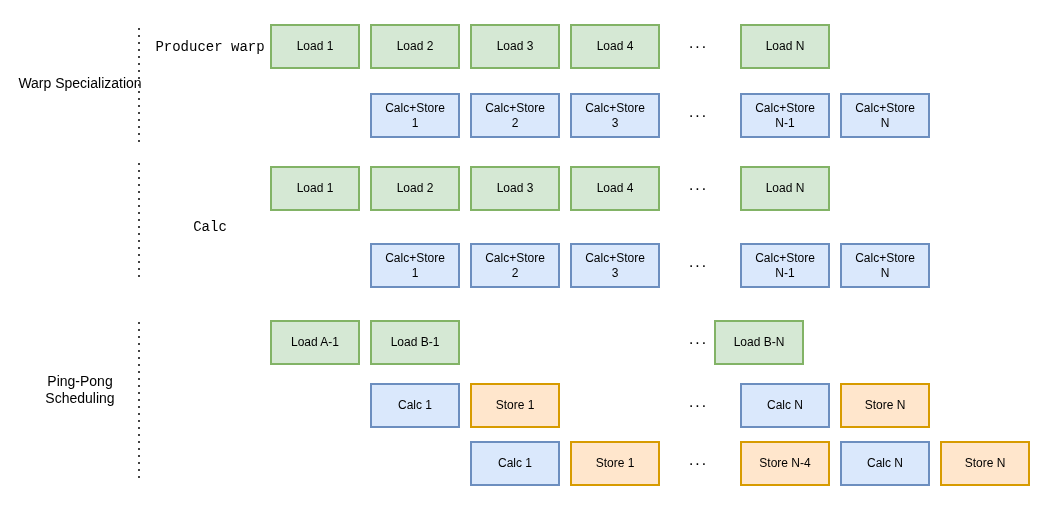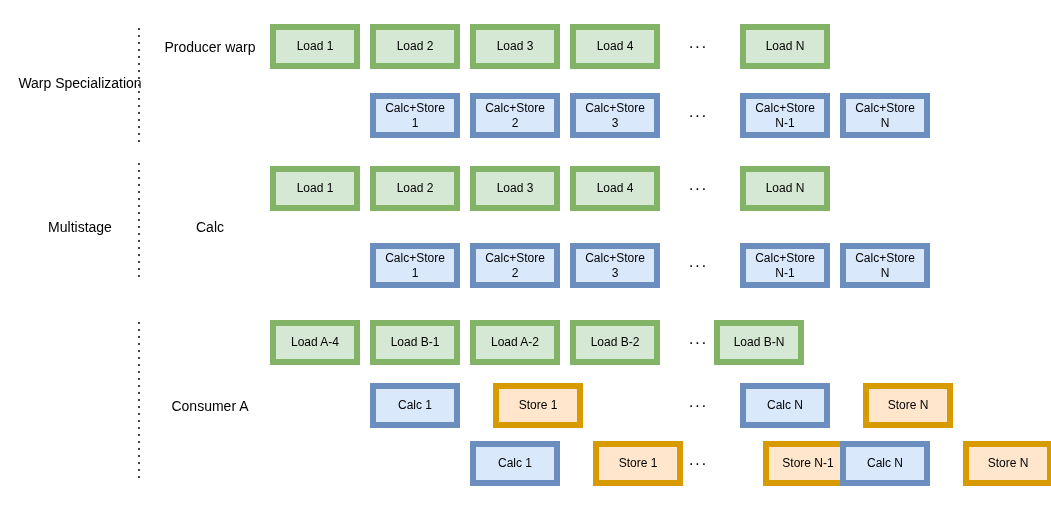--- a/index.html
+++ b/index.html
@@ -6,34 +6,34 @@
   .canvas{
     position:relative;width:1051px;height:507px;background:#ffffff;
     font-family:"Liberation Sans",sans-serif;color:#000;overflow:hidden;
   }
   .section-label{
     position:absolute;left:15px;width:130px;display:flex;align-items:center;
     justify-content:center;text-align:center;font-size:14px;line-height:1.2;
   }
   .row-label{
     position:absolute;left:145px;width:130px;display:flex;align-items:center;
-    justify-content:center;text-align:center;font-size:14px;
+    justify-content:center;text-align:center;font-size:14px;font-family:Liberation Mono, monospace;
   }
   .dotline{
     position:absolute;left:138px;width:2px;
     background-image:repeating-linear-gradient(to bottom,#444 0 2px,transparent 2px 7px);
   }
   .box{
-    position:absolute;width:90px;height:45px;box-sizing:border-box;border:6px solid #1d4ed8;
+    position:absolute;width:90px;height:45px;box-sizing:border-box;border:2px solid #1d4ed8;
     display:flex;align-items:center;justify-content:center;text-align:center;
     font-size:12px;line-height:1.2;padding:10px;white-space:pre-line;
   }
   .green{background:var(--green-fill,#d5e8d4);border-color:var(--green-border,#82b366);}
   .blue{background:var(--blue-fill,#dae8fc);border-color:var(--blue-border,#6c8ebf);}
-  .orange{background:var(--orange-fill,#ffe6cc);border-color:var(--orange-border,#d79b00);margin-left:23px;}
+  .orange{background:var(--orange-fill,#ffe6cc);border-color:var(--orange-border,#d79b00);}
   .dots{
     position:absolute;left:672px;width:52px;height:45px;display:flex;align-items:center;
     justify-content:center;font-size:16px;letter-spacing:1px;
   }
 </style>
 </head>
 <body>
 
 <div class="canvas">
 
@@ -49,55 +49,52 @@
   <div class="box green" style="left:740px;top:24px">Load N</div>
 
   <div class="box blue" style="left:370px;top:93px">Calc+Store 1</div>
   <div class="box blue" style="left:470px;top:93px">Calc+Store 2</div>
   <div class="box blue" style="left:570px;top:93px">Calc+Store 3</div>
   <div class="dots" style="top:93px">···</div>
   <div class="box blue" style="left:740px;top:93px">Calc+Store
 N-1</div>
   <div class="box blue" style="left:840px;top:93px">Calc+Store N</div>
 
-  <div class="section-label" style="top:166px;height:122px">Multistage</div>
   <div class="dotline" style="top:163px;height:119px"></div>
 
   <div class="row-label" style="top:166px;height:122px">Calc</div>
   <div class="box green" style="left:270px;top:166px">Load 1</div>
   <div class="box green" style="left:370px;top:166px">Load 2</div>
   <div class="box green" style="left:470px;top:166px">Load 3</div>
   <div class="box green" style="left:570px;top:166px">Load 4</div>
   <div class="dots" style="top:166px">···</div>
   <div class="box green" style="left:740px;top:166px">Load N</div>
 
   <div class="box blue" style="left:370px;top:243px">Calc+Store 1</div>
   <div class="box blue" style="left:470px;top:243px">Calc+Store 2</div>
   <div class="box blue" style="left:570px;top:243px">Calc+Store 3</div>
   <div class="dots" style="top:243px">···</div>
   <div class="box blue" style="left:740px;top:243px">Calc+Store
 N-1</div>
   <div class="box blue" style="left:840px;top:243px">Calc+Store N</div>
 
+  <div class="section-label" style="top:320px;height:140px">Ping-Pong Scheduling</div>
   <div class="dotline" style="top:322px;height:158px"></div>
 
-  <div class="box green" style="left:270px;top:320px">Load A-4</div>
+  <div class="box green" style="left:270px;top:320px">Load A-1</div>
   <div class="box green" style="left:370px;top:320px">Load B-1</div>
-  <div class="box green" style="left:470px;top:320px">Load A-2</div>
-  <div class="box green" style="left:570px;top:320px">Load B-2</div>
   <div class="dots" style="top:320px">···</div>
   <div class="box green" style="left:714px;top:320px">Load B-N</div>
 
-  <div class="row-label" style="top:383px;height:45px">Consumer A</div>
   <div class="box blue" style="left:370px;top:383px">Calc 1</div>
   <div class="box orange" style="left:470px;top:383px">Store 1</div>
   <div class="dots" style="top:383px">···</div>
   <div class="box blue" style="left:740px;top:383px">Calc N</div>
   <div class="box orange" style="left:840px;top:383px">Store N</div>
 
   <div class="box blue" style="left:470px;top:441px">Calc 1</div>
   <div class="box orange" style="left:570px;top:441px">Store 1</div>
   <div class="dots" style="top:441px">···</div>
-  <div class="box orange" style="left:740px;top:441px">Store N-1</div>
+  <div class="box orange" style="left:740px;top:441px">Store N-4</div>
   <div class="box blue" style="left:840px;top:441px">Calc N</div>
   <div class="box orange" style="left:940px;top:441px">Store N</div>
 
 </div>
 
 </body></html>

